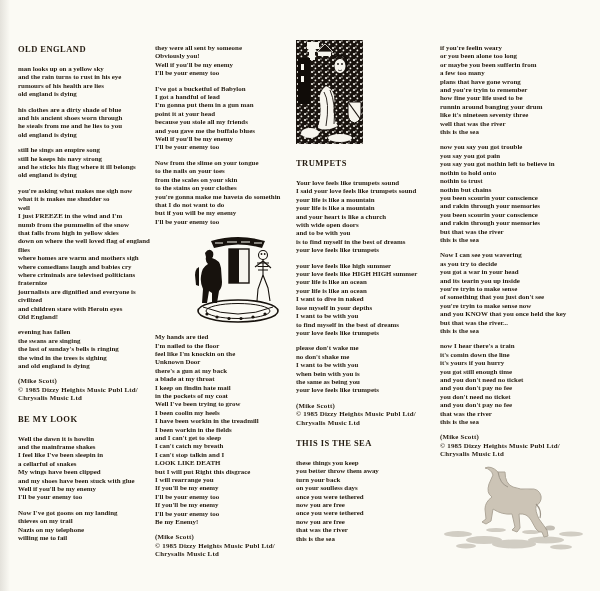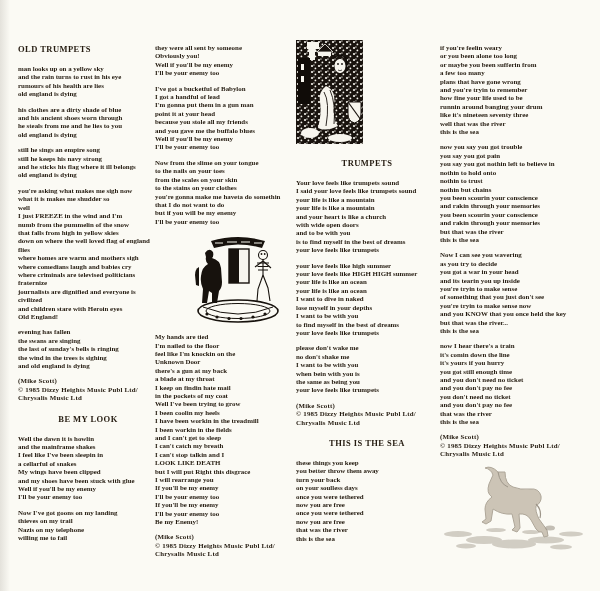--- a/index.html
+++ b/index.html
@@ -12,37 +12,37 @@
     background:linear-gradient(90deg, rgba(60,50,40,.12), rgba(60,50,40,0));pointer-events:none;}
   .column{position:absolute;top:44px;}
   .col0{left:18px;width:140px;}
   .col1{left:155px;width:140px;}
   .col2{left:296px;width:142px;top:40px;}
   .col3{left:440px;width:156px;}
   .song-title{
     font-size:8.5px;font-weight:bold;letter-spacing:.45px;
     margin:0 0 11px 0;color:#241b10;
   }
-  .column > .song-title:not(:first-child){margin-top:11px;text-align:center;}
+  .column > .song-title:not(:first-child){margin-top:11px;}
   .stanza{font-size:6.9px;line-height:8.4px;font-weight:bold;margin:0 0 7px 0;}
   .line{display:block;white-space:nowrap;}
   .credit .line{letter-spacing:.2px;}
   .img-wrap{line-height:0;}
   .img-woodcut{margin:0 0 14px 0;}
   .img-emblem{margin:3px 0 8px 36px;}
   .horse{position:absolute;left:436px;top:462px;line-height:0;}
 </style>
 </head>
 <body>
 
 <div class="page">
   <div class="fold"></div>
 
   <div class="column col0">
-      <h2 class="song-title">OLD TRUMPETS</h2>
+      <h2 class="song-title">OLD ENGLAND</h2>
       <p class="stanza">
         <span class="line">man looks up on a yellow sky</span>
         <span class="line">and the rain turns to rust in his eye</span>
         <span class="line">rumours of his health are lies</span>
         <span class="line">old england is dying</span>
       </p>
       <p class="stanza">
         <span class="line">his clothes are a dirty shade of blue</span>
         <span class="line">and his ancient shoes worn through</span>
         <span class="line">he steals from me and he lies to you</span>

